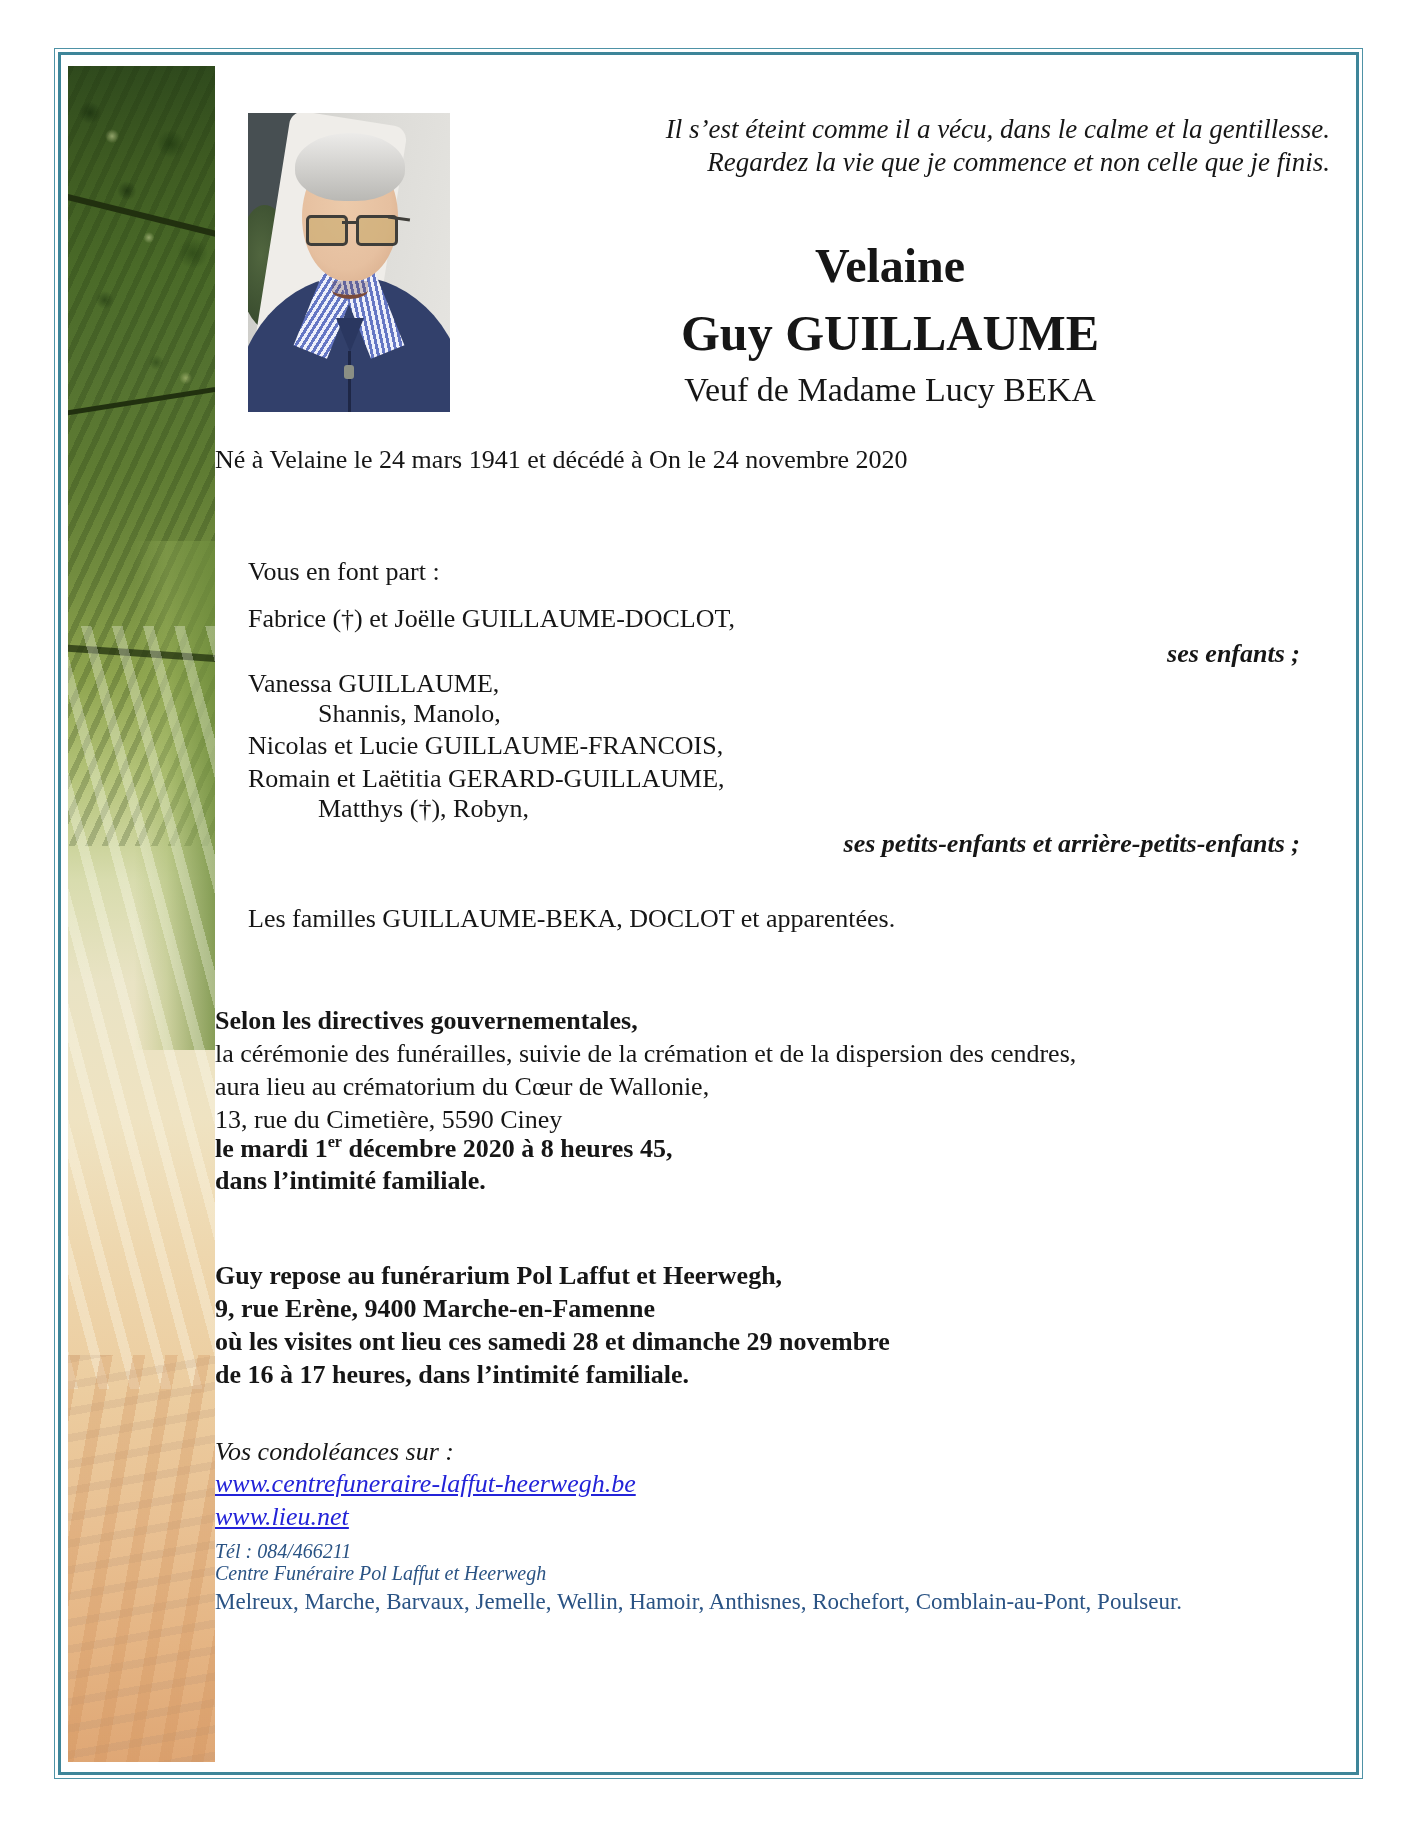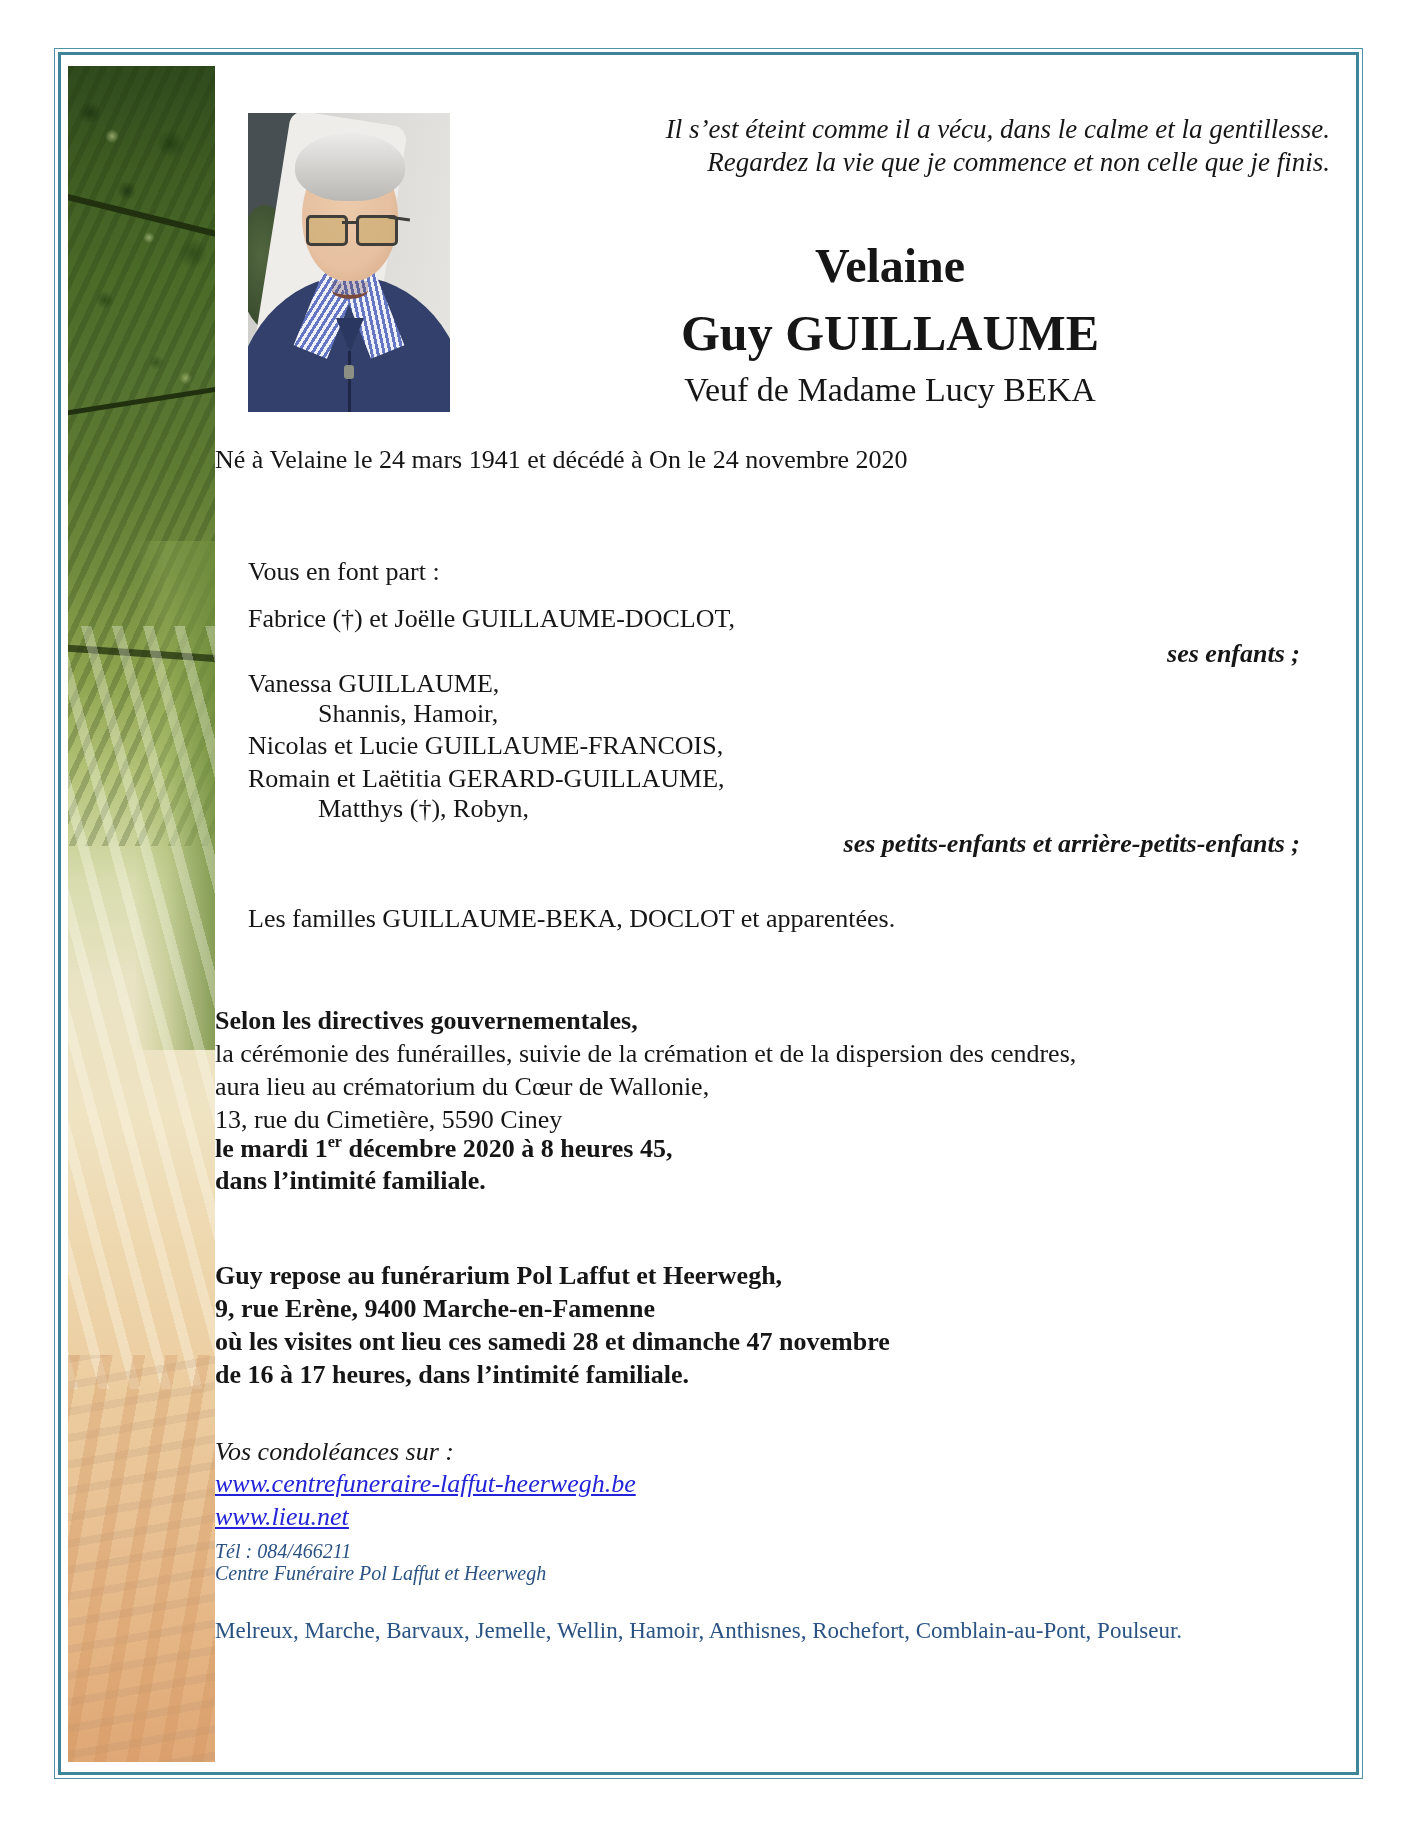--- a/index.html
+++ b/index.html
@@ -99,21 +99,21 @@
   .bold{font-weight:bold;}
   .epigraph{font-size:27px;font-style:italic;text-align:right;}
   .h-salutation{font-size:48px;font-weight:bold;}
   .h-name{font-size:50px;font-weight:bold;}
   .h-widower{font-size:34px;}
   .indent{padding-left:70px;}
   sup{font-size:0.62em;vertical-align:super;line-height:0;}
   a.doc-link{color:#2323d8;text-decoration:underline;font-style:italic;cursor:pointer;}
   .navy{color:#2a5384;}
   .f-small{font-size:20px;font-style:italic;}
-  .f-towns{font-size:23px;margin-top:29px;}
+  .f-towns{font-size:23px;}
 </style>
 </head>
 <body>
 
 <div class="frame-outer">
   <div class="frame-inner"></div>
 </div>
 
 <div class="strip">
   <div class="strip-foliage"></div>
@@ -151,38 +151,38 @@
 <div class="line title-col h-name" style="top:305px">Guy GUILLAUME</div>
 <div class="line title-col h-widower" style="top:370px">Veuf de Madame Lucy BEKA</div>
 
 <div class="line center-col" style="top:445px">Né à Velaine le 24 mars 1941 et décédé à On le 24 novembre 2020</div>
 
 <div class="line left-col" style="top:557px">Vous en font part :</div>
 <div class="line left-col" style="top:604px">Fabrice (†) et Joëlle GUILLAUME-DOCLOT,</div>
 <div class="line right-col italic bold" style="top:639px">ses enfants ;</div>
 
 <div class="line left-col" style="top:669px">Vanessa GUILLAUME,</div>
-<div class="line left-col indent" style="top:699px">Shannis, Hamoir,</div>
+<div class="line left-col indent" style="top:699px">Shannis, Manolo,</div>
 <div class="line left-col" style="top:731px">Nicolas et Lucie GUILLAUME-FRANCOIS,</div>
 <div class="line left-col" style="top:764px">Romain et Laëtitia GERARD-GUILLAUME,</div>
 <div class="line left-col indent" style="top:794px">Matthys (†), Robyn,</div>
 <div class="line right-col italic bold" style="top:829px">ses petits-enfants et arrière-petits-enfants ;</div>
 
 <div class="line left-col" style="top:904px">Les familles GUILLAUME-BEKA, DOCLOT et apparentées.</div>
 
 <div class="line center-col bold" style="top:1006px">Selon les directives gouvernementales,</div>
 <div class="line center-col" style="top:1039px">la cérémonie des funérailles, suivie de la crémation et de la dispersion des cendres,</div>
 <div class="line center-col" style="top:1072px">aura lieu au crématorium du Cœur de Wallonie,</div>
 <div class="line center-col" style="top:1105px">13, rue du Cimetière, 5590 Ciney</div>
 <div class="line center-col bold" style="top:1134px"><span>le mardi 1</span><sup>er</sup><span> décembre 2020 à 8 heures 45,</span></div>
 <div class="line center-col bold" style="top:1166px">dans l’intimité familiale.</div>
 
 <div class="line center-col bold" style="top:1261px">Guy repose au funérarium Pol Laffut et Heerwegh,</div>
 <div class="line center-col bold" style="top:1294px">9, rue Erène, 9400 Marche-en-Famenne</div>
-<div class="line center-col bold" style="top:1327px">où les visites ont lieu ces samedi 28 et dimanche 47 novembre</div>
+<div class="line center-col bold" style="top:1327px">où les visites ont lieu ces samedi 28 et dimanche 29 novembre</div>
 <div class="line center-col bold" style="top:1360px">de 16 à 17 heures, dans l’intimité familiale.</div>
 
 <div class="line center-col italic" style="top:1437px">Vos condoléances sur :</div>
 <div class="line center-col" style="top:1469px"><a class="doc-link">www.centrefuneraire-laffut-heerwegh.be</a></div>
 <div class="line center-col" style="top:1502px"><a class="doc-link">www.lieu.net</a></div>
 
 <div class="line center-col navy f-small" style="top:1562px">Centre Funéraire Pol Laffut et Heerwegh</div>
 <div class="line center-col navy f-towns" style="top:1589px">Melreux, Marche, Barvaux, Jemelle, Wellin, Hamoir, Anthisnes, Rochefort, Comblain-au-Pont, Poulseur.</div>
 <div class="line center-col navy f-small" style="top:1540px">Tél : 084/466211</div>
 

